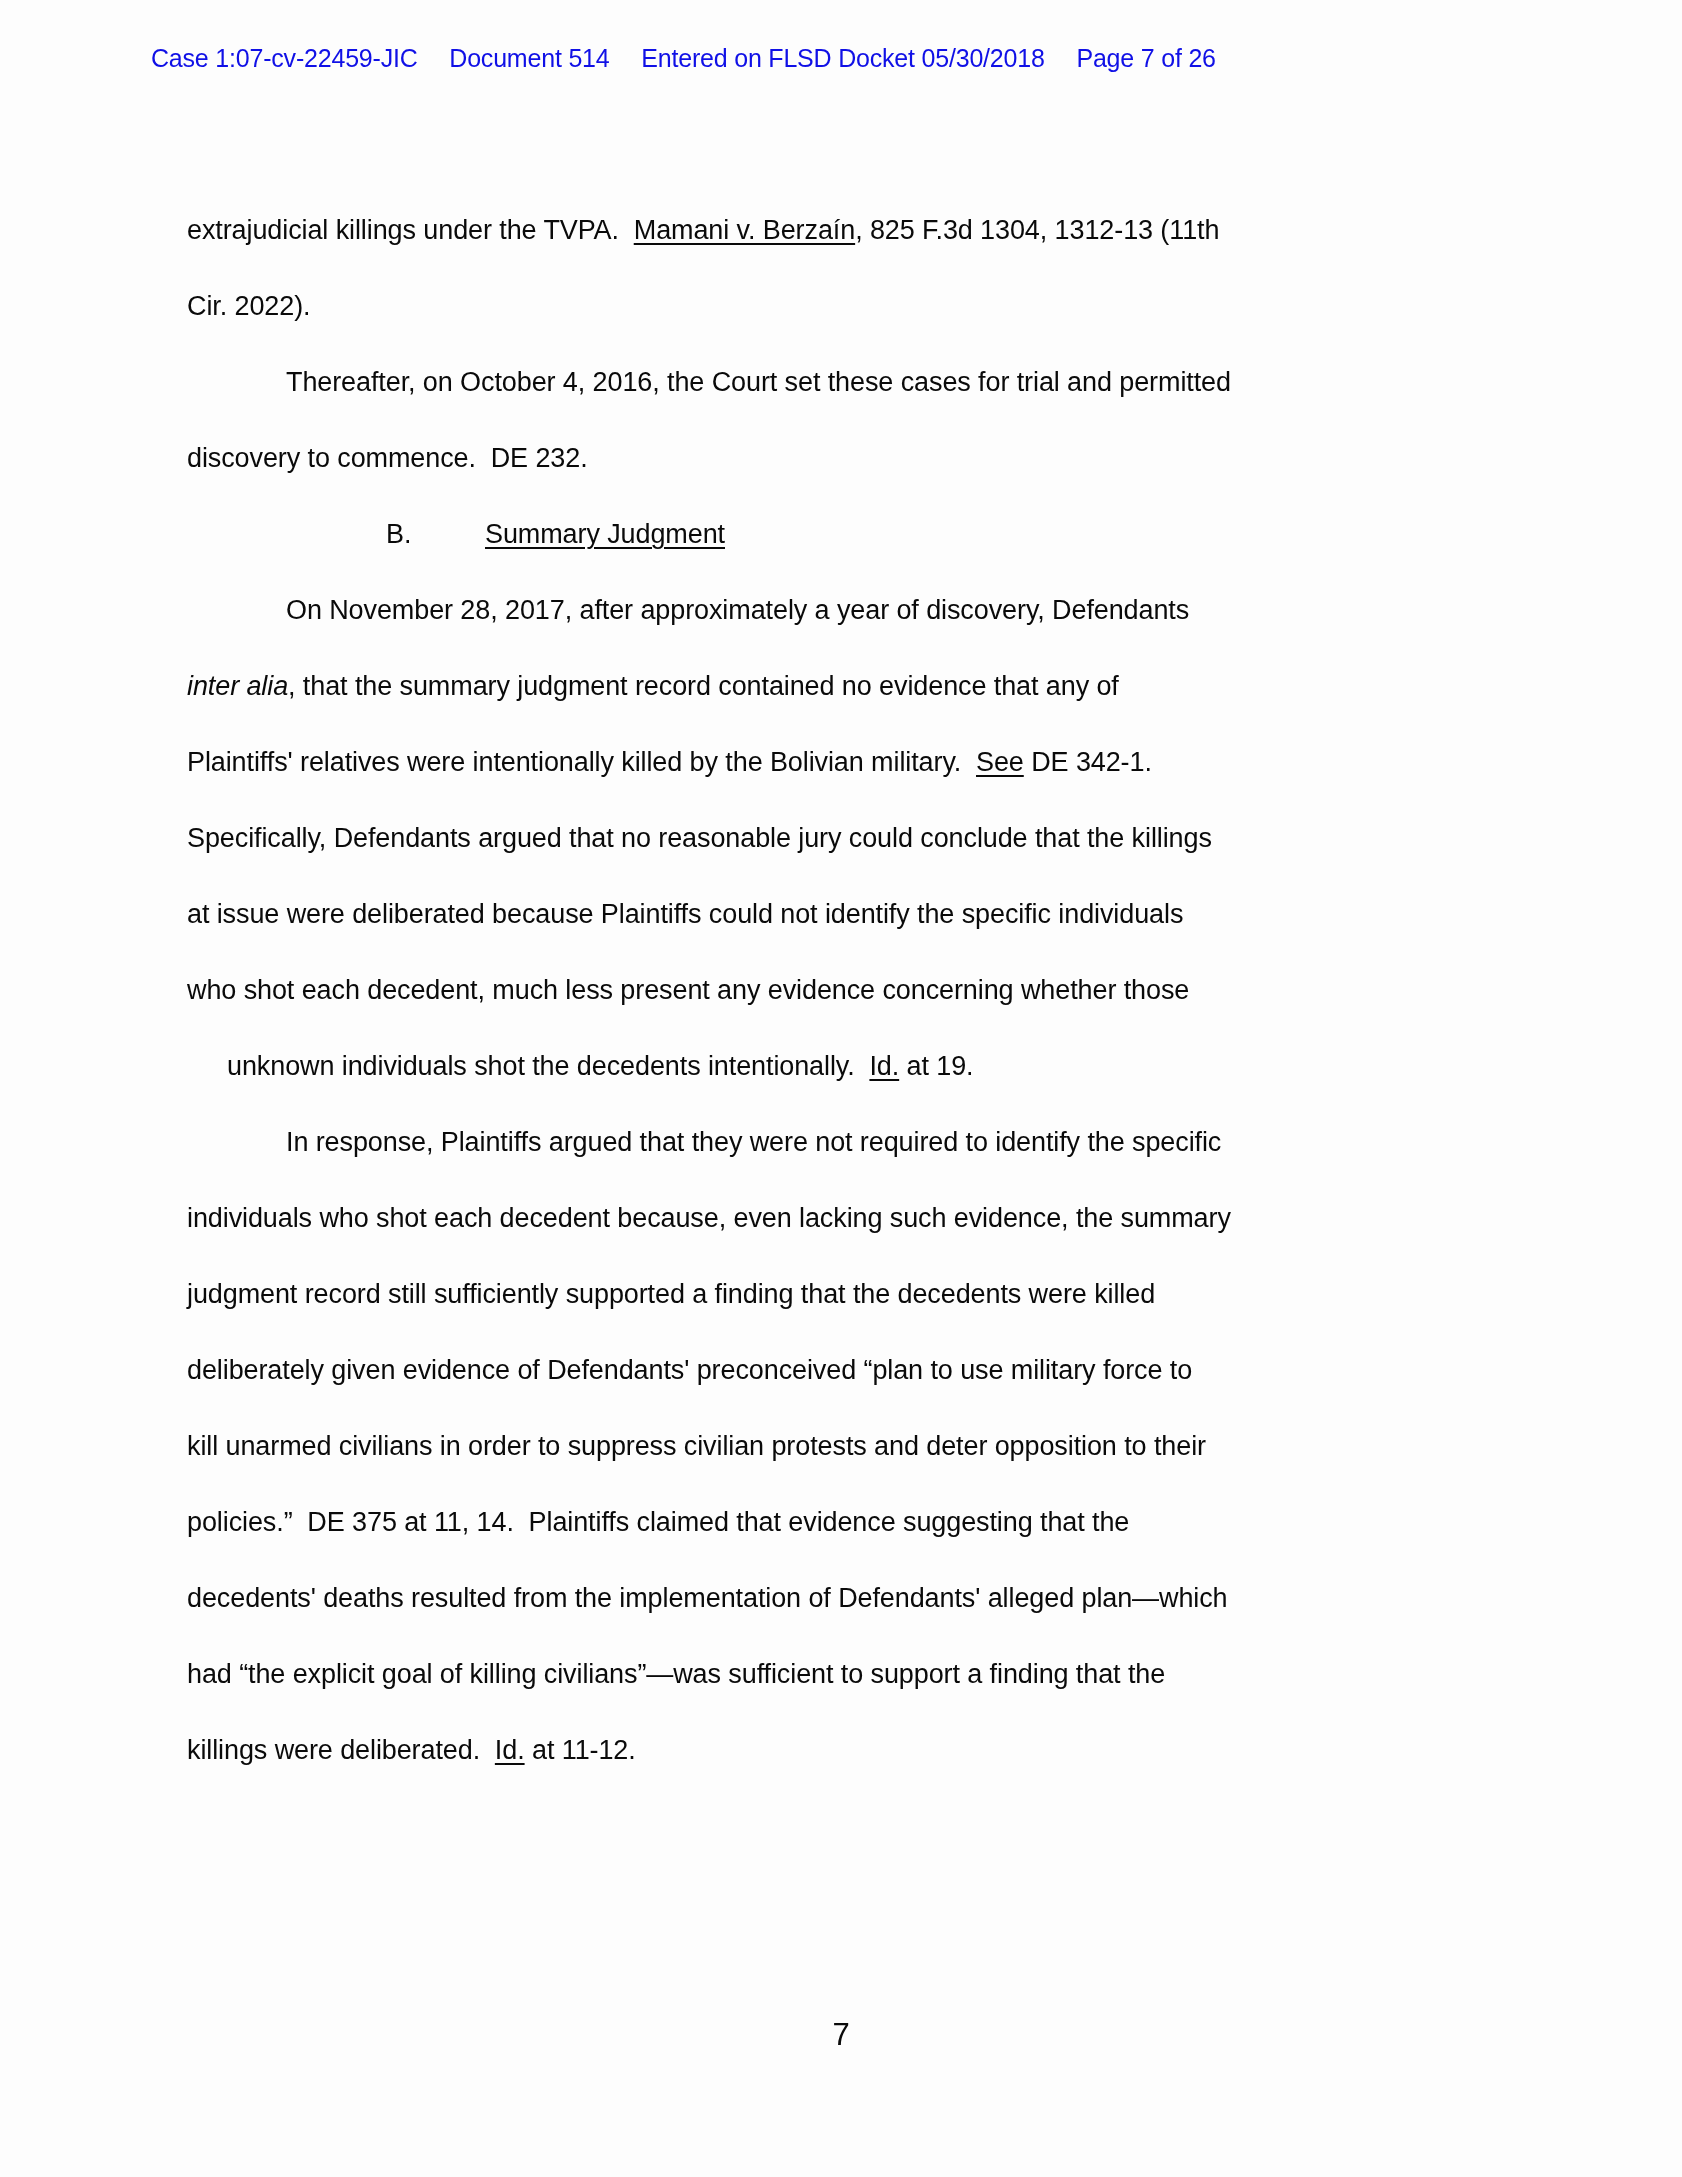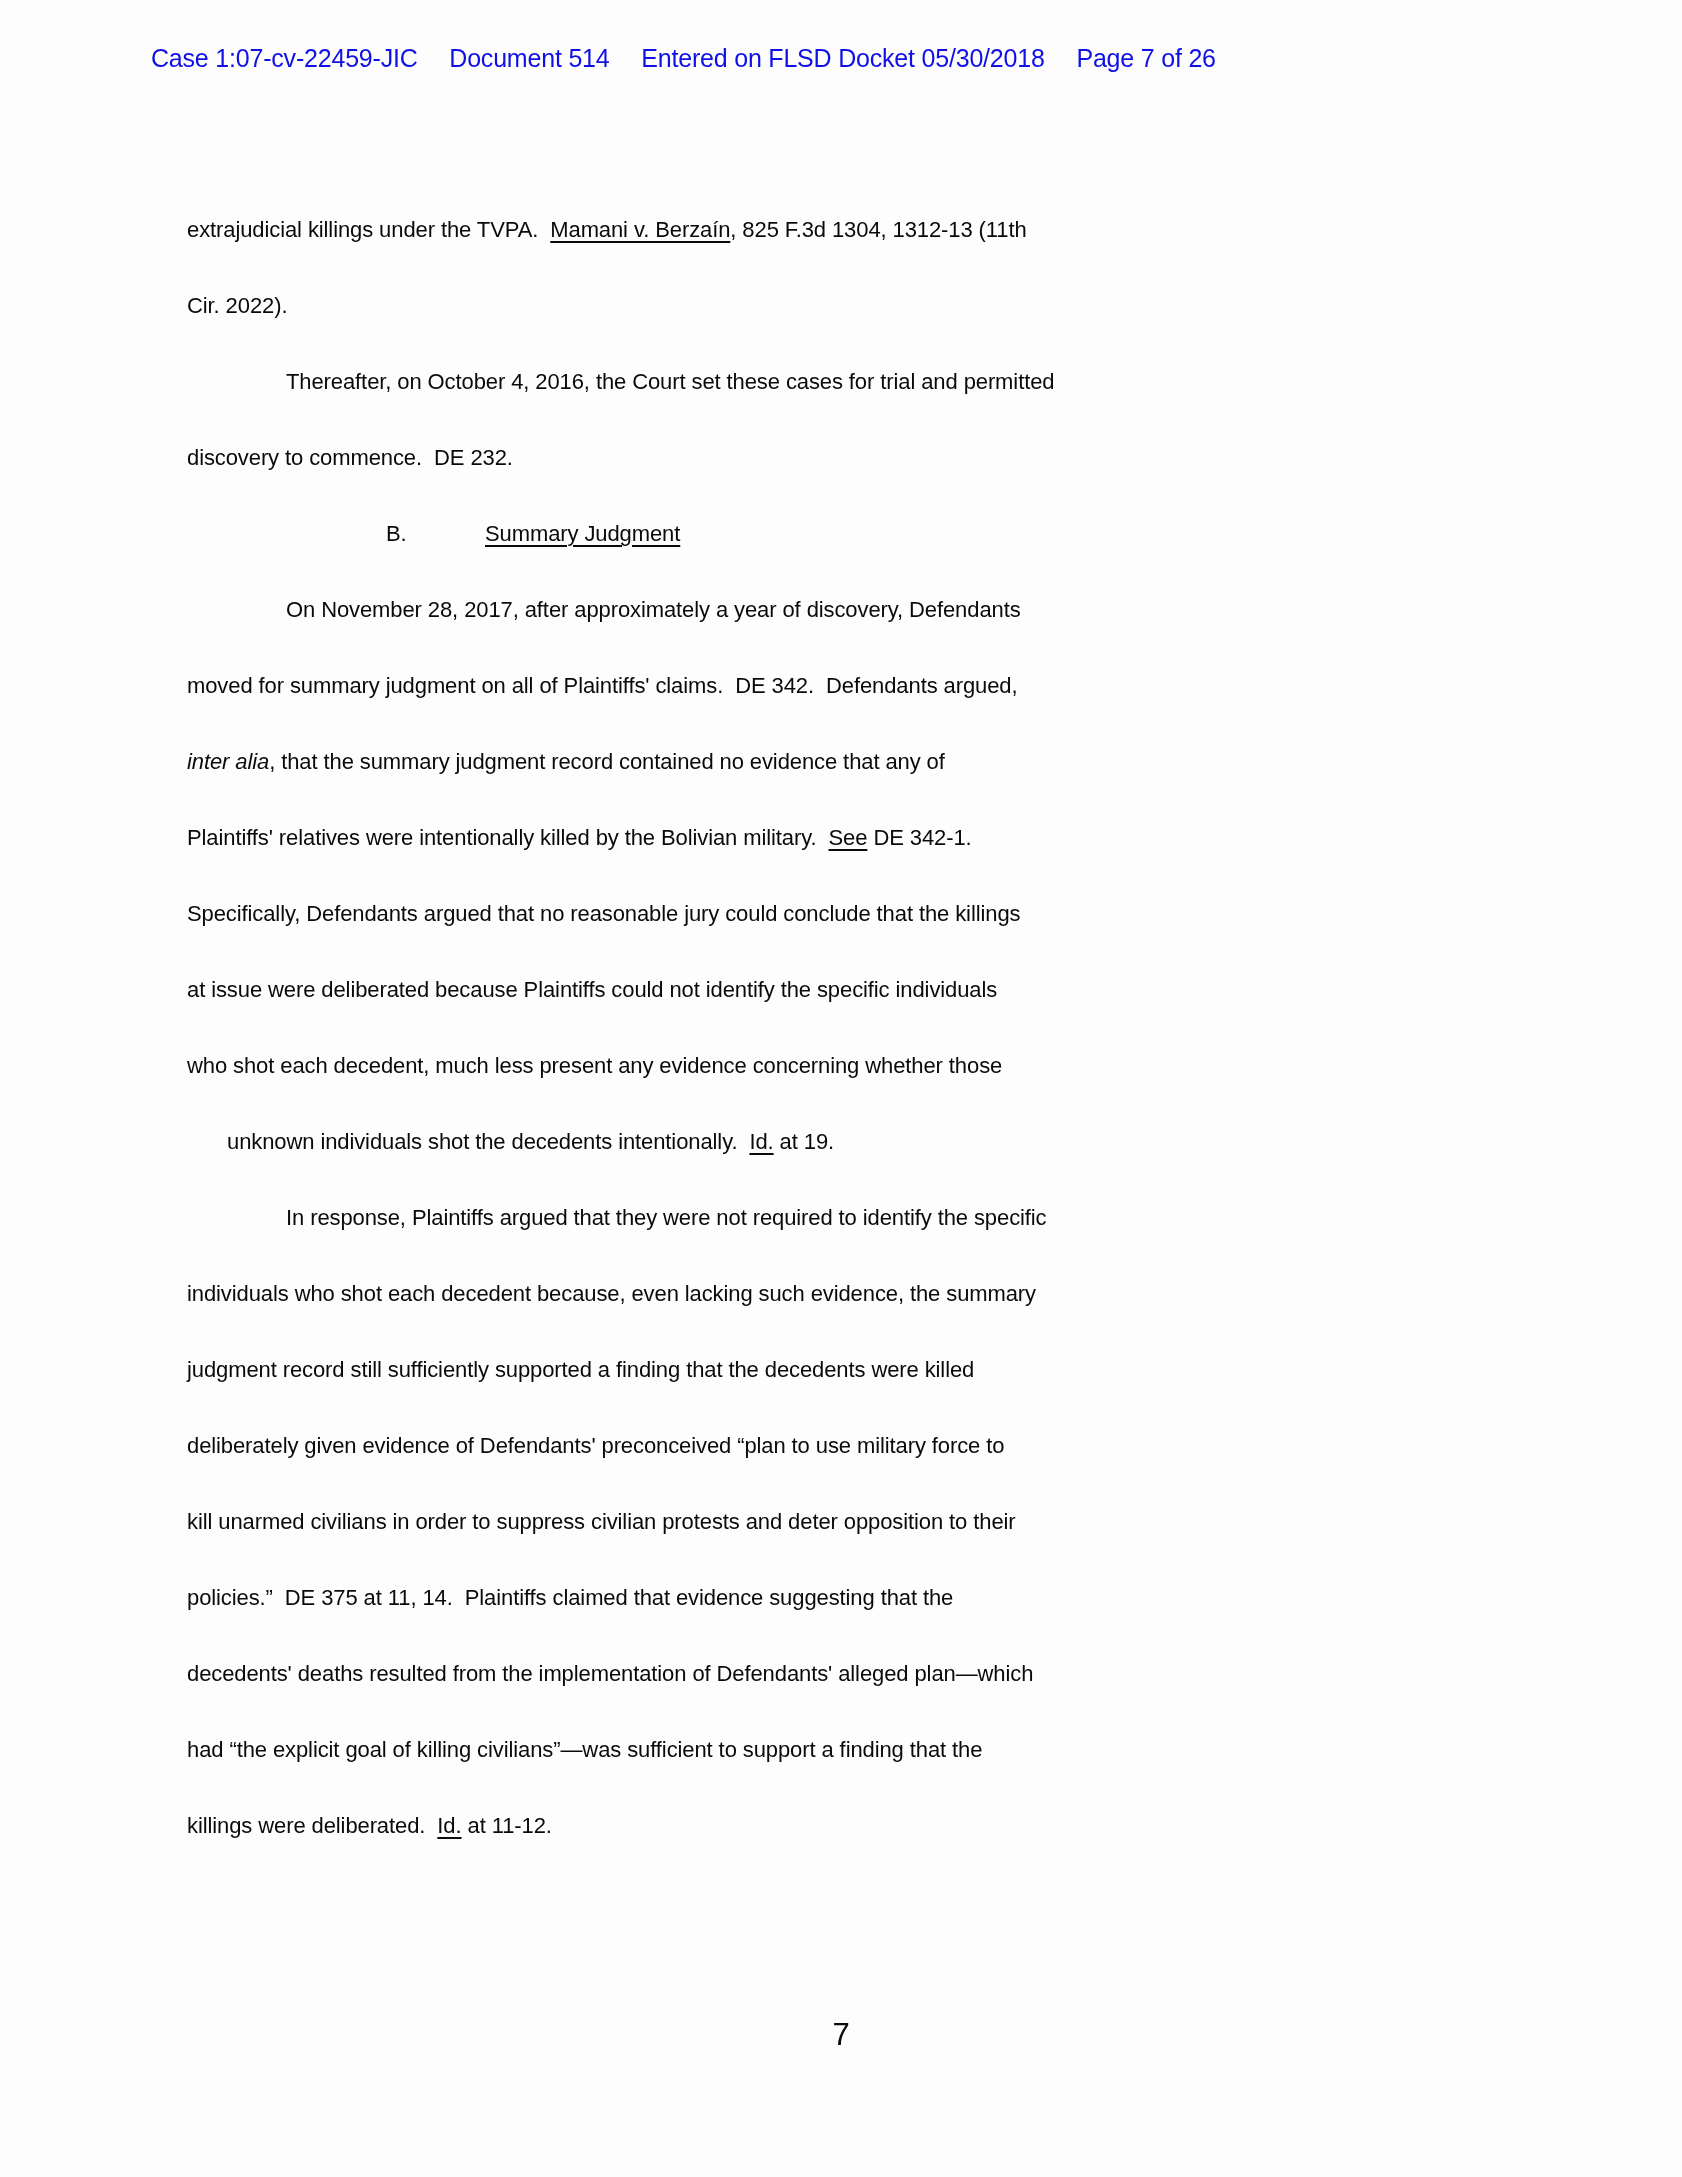--- a/index.html
+++ b/index.html
@@ -13,21 +13,21 @@
     position: absolute; left: 151px; top: 38px; width: 1386px;
     font-size: 25px; line-height: 40px; color: #1010e6;
     white-space: nowrap; letter-spacing: -0.2px;
   }
   .header span { margin-right: 25px; }
   .header span:last-child { margin-right: 0; }
   .body-text {
     position: absolute; left: 187px; top: 192px; width: 1327px;
   }
   .line {
-    height: 76px; line-height: 76px; font-size: 22px;
+    height: 76px; line-height: 76px; font-size: 27px;
     white-space: nowrap; letter-spacing: -0.1px;
   }
   .indent { padding-left: 99px; }
   .heading { padding-left: 199px; }
   .heading .letter { display: inline-block; width: 99px; }
   u { text-decoration: underline; text-underline-offset: 4px; text-decoration-thickness: 2px; }
   .page-num {
     position: absolute; left: 0; width: 1682px; top: 2015px;
     text-align: center; font-size: 31px; line-height: 40px;
   }
@@ -42,21 +42,20 @@
   <span>Page 7 of 26</span>
 </div>
 
 <div class="body-text" id="body-text">
     <div class="line"><span style="white-space: pre;">extrajudicial killings under the TVPA.  </span><u style="white-space: pre;">Mamani v. Berzaín</u><span style="white-space: pre;">, 825 F.3d 1304, 1312-13 (11th</span></div>
     <div class="line"><span style="white-space: pre;">Cir. 2022).</span></div>
     <div class="line indent"><span style="white-space: pre;">Thereafter, on October 4, 2016, the Court set these cases for trial and permitted</span></div>
     <div class="line"><span style="white-space: pre;">discovery to commence.  DE 232.</span></div>
     <div class="line heading"><span class="letter">B.</span><u>Summary Judgment</u></div>
     <div class="line indent"><span style="white-space: pre;">On November 28, 2017, after approximately a year of discovery, Defendants</span></div>
-    <div class="line"><span style="white-space: pre;">moved for summary judgment on all of Plaintiffs' claims.  DE 342.  Defendants argued,</span></div>
     <div class="line"><i style="white-space: pre;">inter alia</i><span style="white-space: pre;">, that the summary judgment record contained no evidence that any of</span></div>
     <div class="line"><span style="white-space: pre;">Plaintiffs' relatives were intentionally killed by the Bolivian military.  </span><u style="white-space: pre;">See</u><span style="white-space: pre;"> DE 342-1.</span></div>
     <div class="line"><span style="white-space: pre;">Specifically, Defendants argued that no reasonable jury could conclude that the killings</span></div>
     <div class="line"><span style="white-space: pre;">at issue were deliberated because Plaintiffs could not identify the specific individuals</span></div>
     <div class="line"><span style="white-space: pre;">who shot each decedent, much less present any evidence concerning whether those</span></div>
     <div class="line"><span style="white-space: pre; margin-left: 40px;">unknown individuals shot the decedents intentionally.  </span><u style="white-space: pre;">Id.</u><span style="white-space: pre;"> at 19.</span></div>
     <div class="line indent"><span style="white-space: pre;">In response, Plaintiffs argued that they were not required to identify the specific</span></div>
     <div class="line"><span style="white-space: pre;">individuals who shot each decedent because, even lacking such evidence, the summary</span></div>
     <div class="line"><span style="white-space: pre;">judgment record still sufficiently supported a finding that the decedents were killed</span></div>
     <div class="line"><span style="white-space: pre;">deliberately given evidence of Defendants' preconceived “plan to use military force to</span></div>

